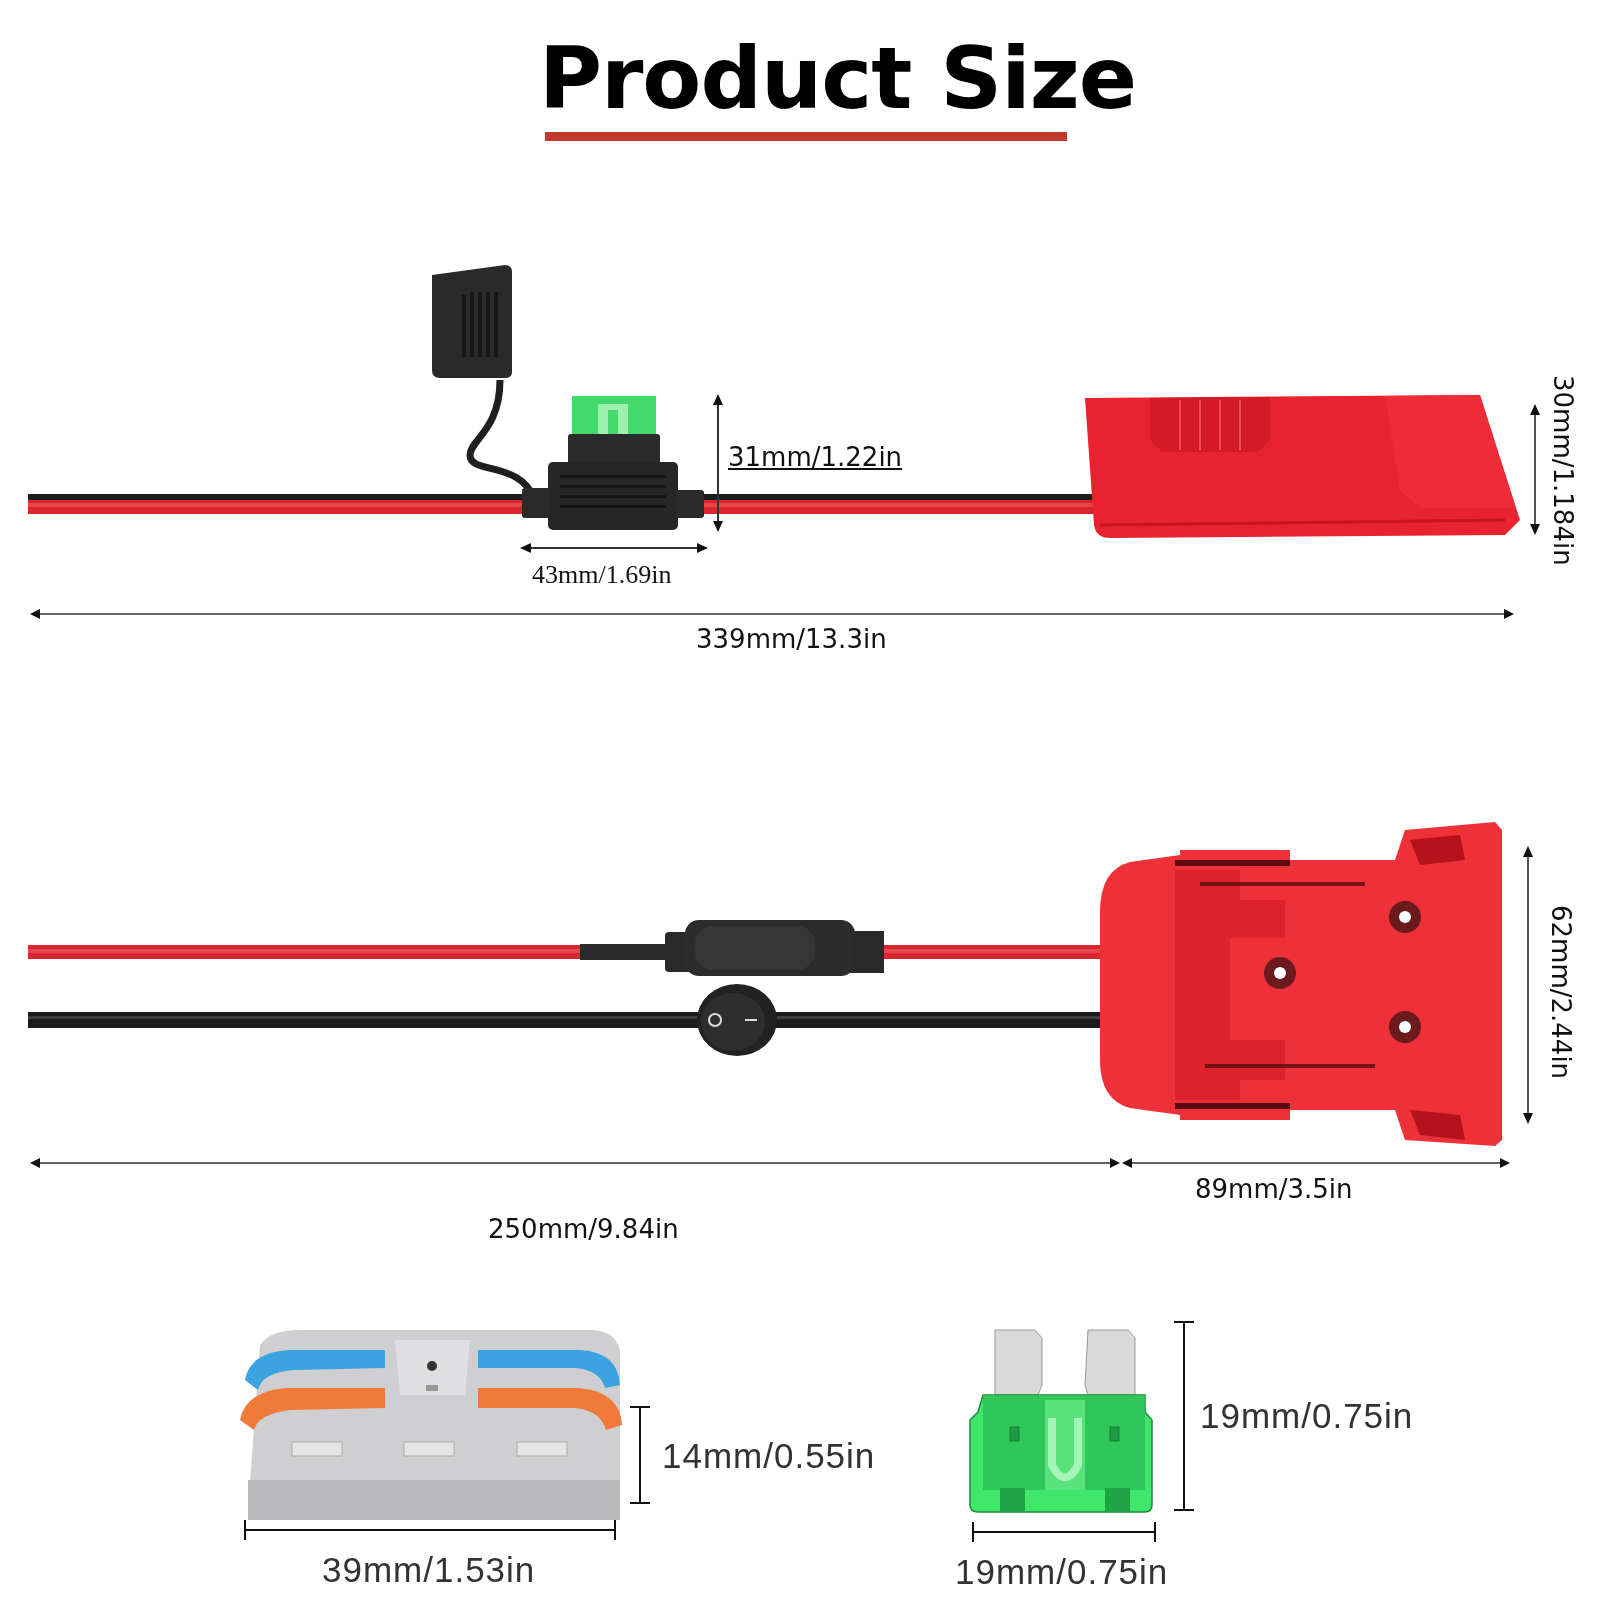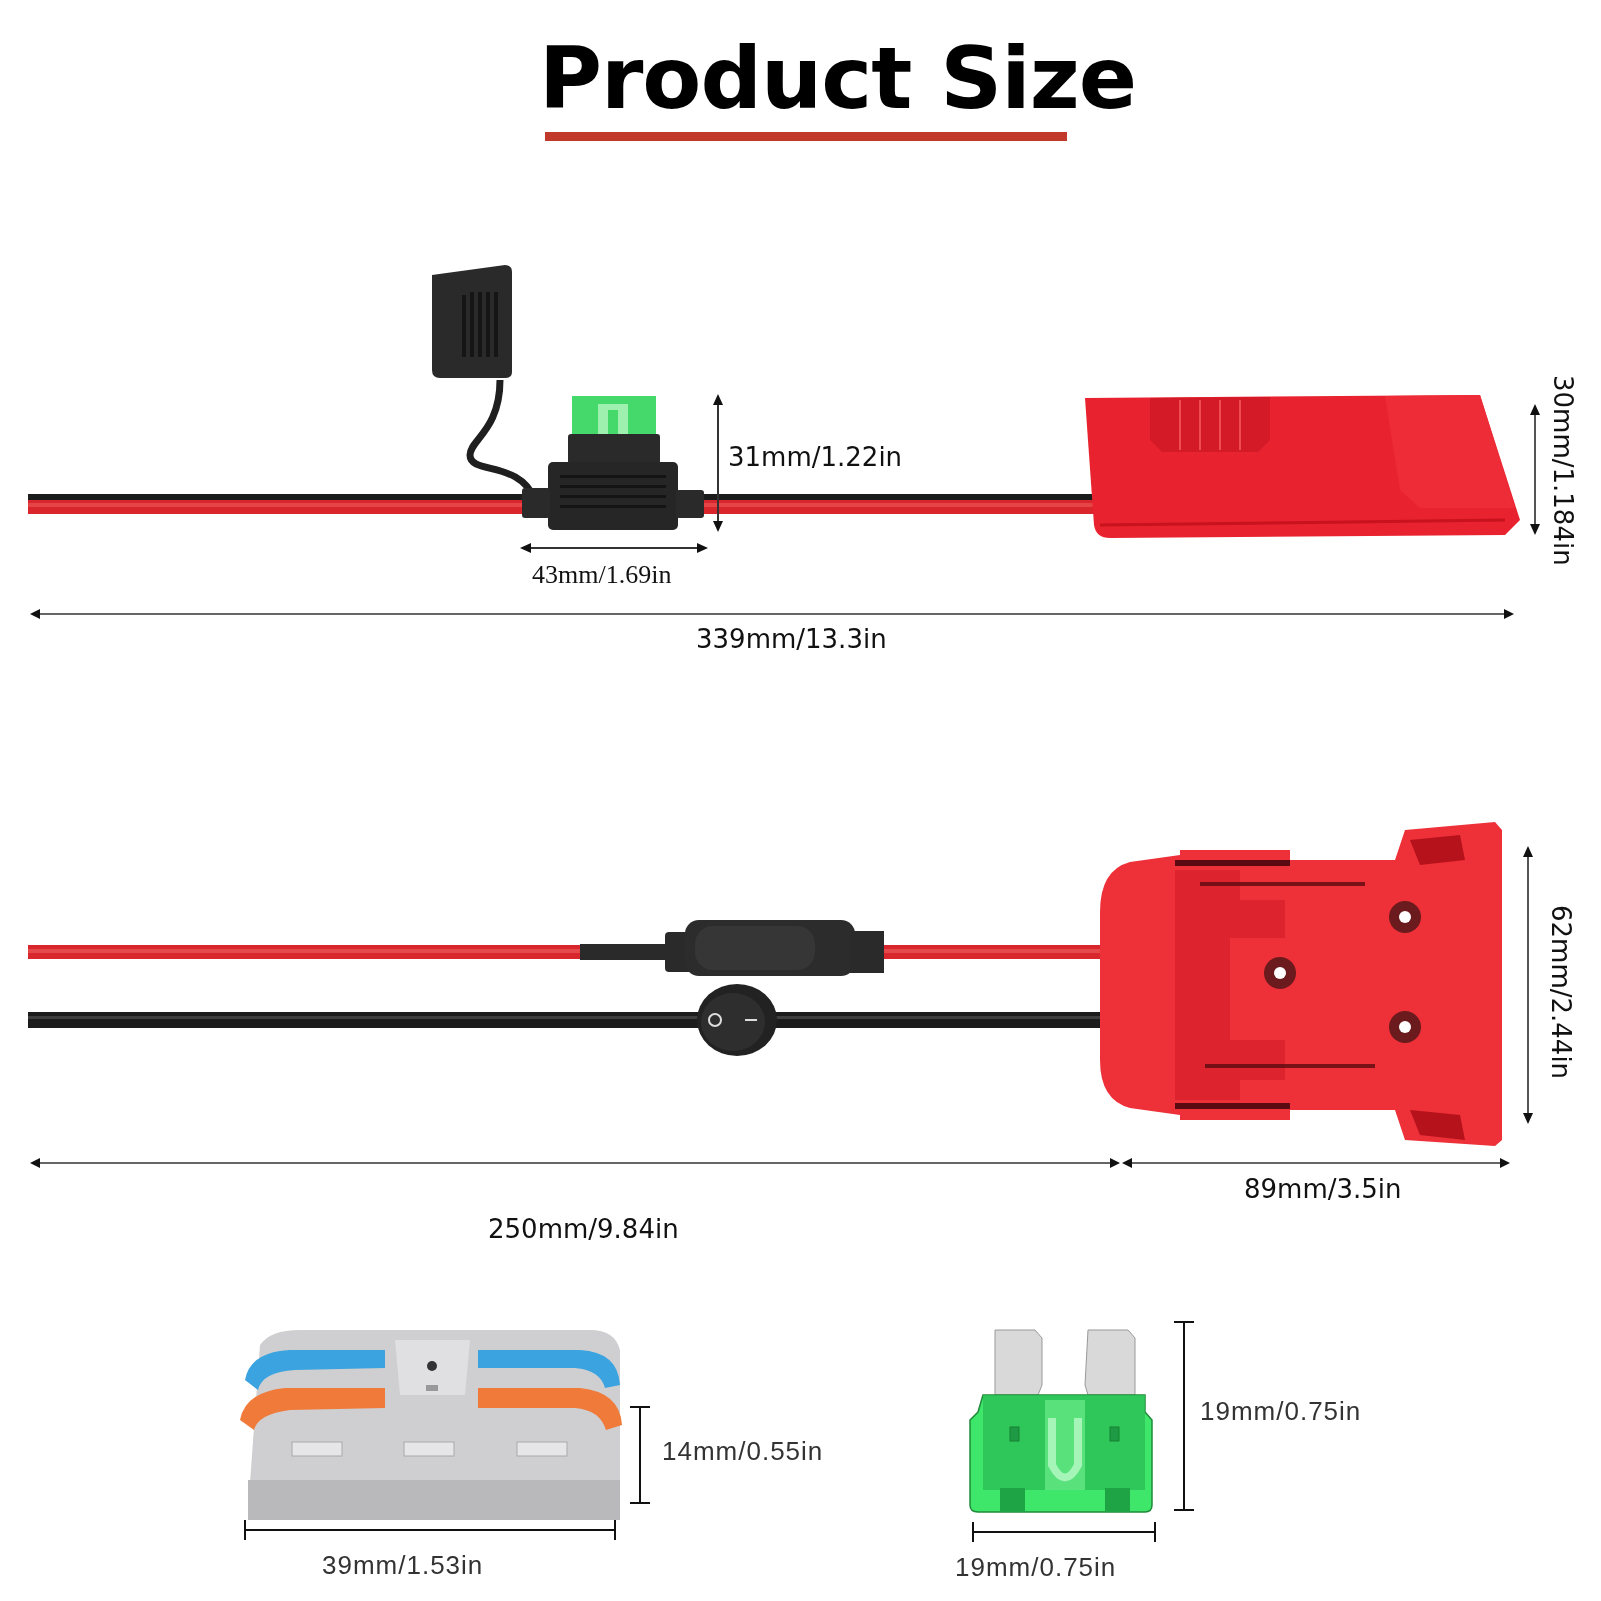--- a/index.html
+++ b/index.html
@@ -1,21 +1,21 @@
 <!DOCTYPE html>
 <html><head>
 <meta charset="utf-8">
 <style>
   html, body { margin:0; padding:0; background:#ffffff; }
   body { width:1601px; height:1601px; position:relative; overflow:hidden; font-family:"DejaVu Sans", sans-serif; color:#111; }
   .abs { position:absolute; }
   .title { left:0; width:1601px; top:28px; text-align:center; font-size:86px; font-weight:bold; letter-spacing:-1px; color:#000; font-family:"DejaVu Sans", sans-serif;padding-left:37px; }
   .title-underline { left:545px; top:132px; width:522px; height:9px; }
   .dim-label { font-size:26px; color:#111; font-family:"DejaVu Sans", sans-serif; white-space:nowrap; }
-  .dim-label-lg { font-size:26px; color:#333; font-family:"Liberation Sans", sans-serif; white-space:nowrap; letter-spacing:1px; }
+  .dim-label-lg { font-size:35px; color:#333; font-family:"Liberation Sans", sans-serif; white-space:nowrap; letter-spacing:1px; }
   .rot { transform-origin:left top; transform:rotate(90deg); }
   svg { display:block; }
 </style>
 </head>
 <body>
 
 <div class="abs title">Product Size</div>
 <div class="abs title-underline" style="background:#c0392b;"></div>
 
 <div class="abs" style="left:0;top:240px;width:1601px;height:420px;">
@@ -72,21 +72,21 @@
 
     <line x1="1535" y1="410" x2="1535" y2="530" stroke="#555" stroke-width="2"></line>
     <polygon points="1535,404 1530,415 1540,415" fill="#111"></polygon>
     <polygon points="1535,535 1530,524 1540,524" fill="#111"></polygon>
 
     <line x1="34" y1="614" x2="1510" y2="614" stroke="#666" stroke-width="2"></line>
     <polygon points="30,614 40,609 40,619" fill="#111"></polygon>
     <polygon points="1514,614 1504,609 1504,619" fill="#111"></polygon>
   </svg>
 </div>
-<div class="abs dim-label" style="left:728px;top:442px;">31mm/1.22in</div>
+<div class="abs dim-label" style="left:728px;top:442px;text-decoration:underline;">31mm/1.22in</div>
 <div class="abs dim-label" style="left:532px;top:560px;font-family:Liberation Serif, serif;">43mm/1.69in</div>
 <div class="abs dim-label rot" style="left:1578px;top:375px;">30mm/1.184in</div>
 <div class="abs dim-label" style="left:684px;top:624px;margin-left:12px;">339mm/13.3in</div>
 
 <div class="abs" style="left:0;top:800px;width:1601px;height:400px;">
   <svg width="1601" height="400" viewBox="0 800 1601 400">
 
     <rect x="28" y="945" width="1080" height="14" fill="#d9262c"></rect>
     <rect x="28" y="949" width="1080" height="4" fill="#ef6060" opacity="0.6"></rect>
     <rect x="580" y="944" width="100" height="16" fill="#2a2a2a"></rect>
@@ -129,21 +129,21 @@
     <polygon points="30,1163 40,1158 40,1168" fill="#111"></polygon>
     <polygon points="1120,1163 1110,1158 1110,1168" fill="#111"></polygon>
     <line x1="1126" y1="1163" x2="1506" y2="1163" stroke="#666" stroke-width="2"></line>
     <polygon points="1122,1163 1132,1158 1132,1168" fill="#111"></polygon>
     <polygon points="1510,1163 1500,1158 1500,1168" fill="#111"></polygon>
   </svg>
 </div>
 
 <div class="abs dim-label rot" style="left:1576px;top:905px;">62mm/2.44in</div>
 <div class="abs dim-label" style="left:488px;top:1174px;margin-top:40px;">250mm/9.84in</div>
-<div class="abs dim-label" style="left:1244px;top:1174px;">89mm/3.5in</div>
+<div class="abs dim-label" style="left:1195px;top:1174px;">89mm/3.5in</div>
 
 <div class="abs" style="left:0;top:1300px;width:900px;height:300px;">
   <svg width="900" height="300" viewBox="0 1300 900 300">
     <path d="M260 1345 Q270 1330 300 1330 L590 1330 Q615 1330 620 1350 L620 1510 Q620 1520 610 1520 L258 1520 Q248 1520 248 1510 Z" fill="#cfcfd1"></path>
     <rect x="248" y1="1480" y="1480" width="372" height="40" fill="#b9b9bc"></rect>
     <path d="M395 1340 L470 1340 L465 1395 L400 1395 Z" fill="#e0e0e2"></path>
     <circle cx="432" cy="1366" r="5" fill="#333"></circle>
     <rect x="426" y="1385" width="12" height="6" fill="#999"></rect>
 
     <path d="M245 1380 Q250 1352 290 1350 L385 1350 L385 1368 L295 1370 Q262 1372 258 1390 Z" fill="#3aa3e0"></path>

